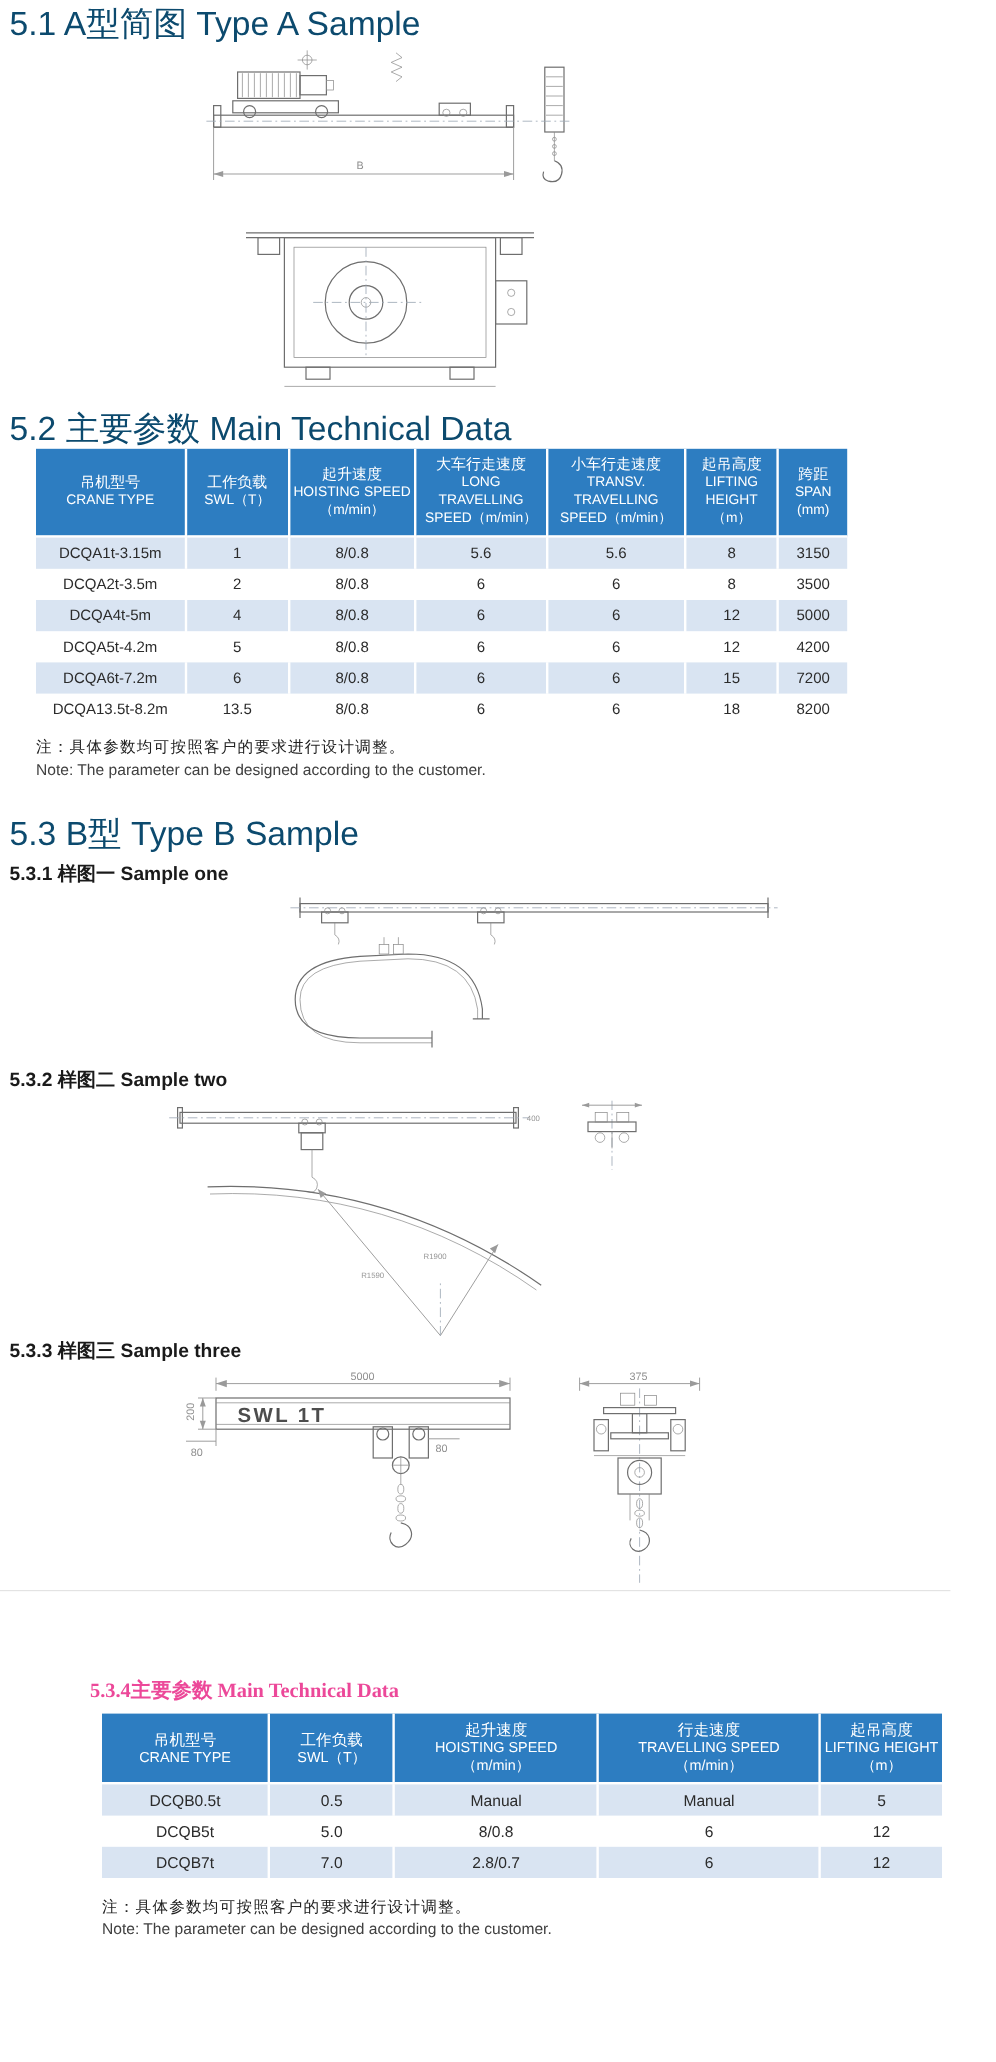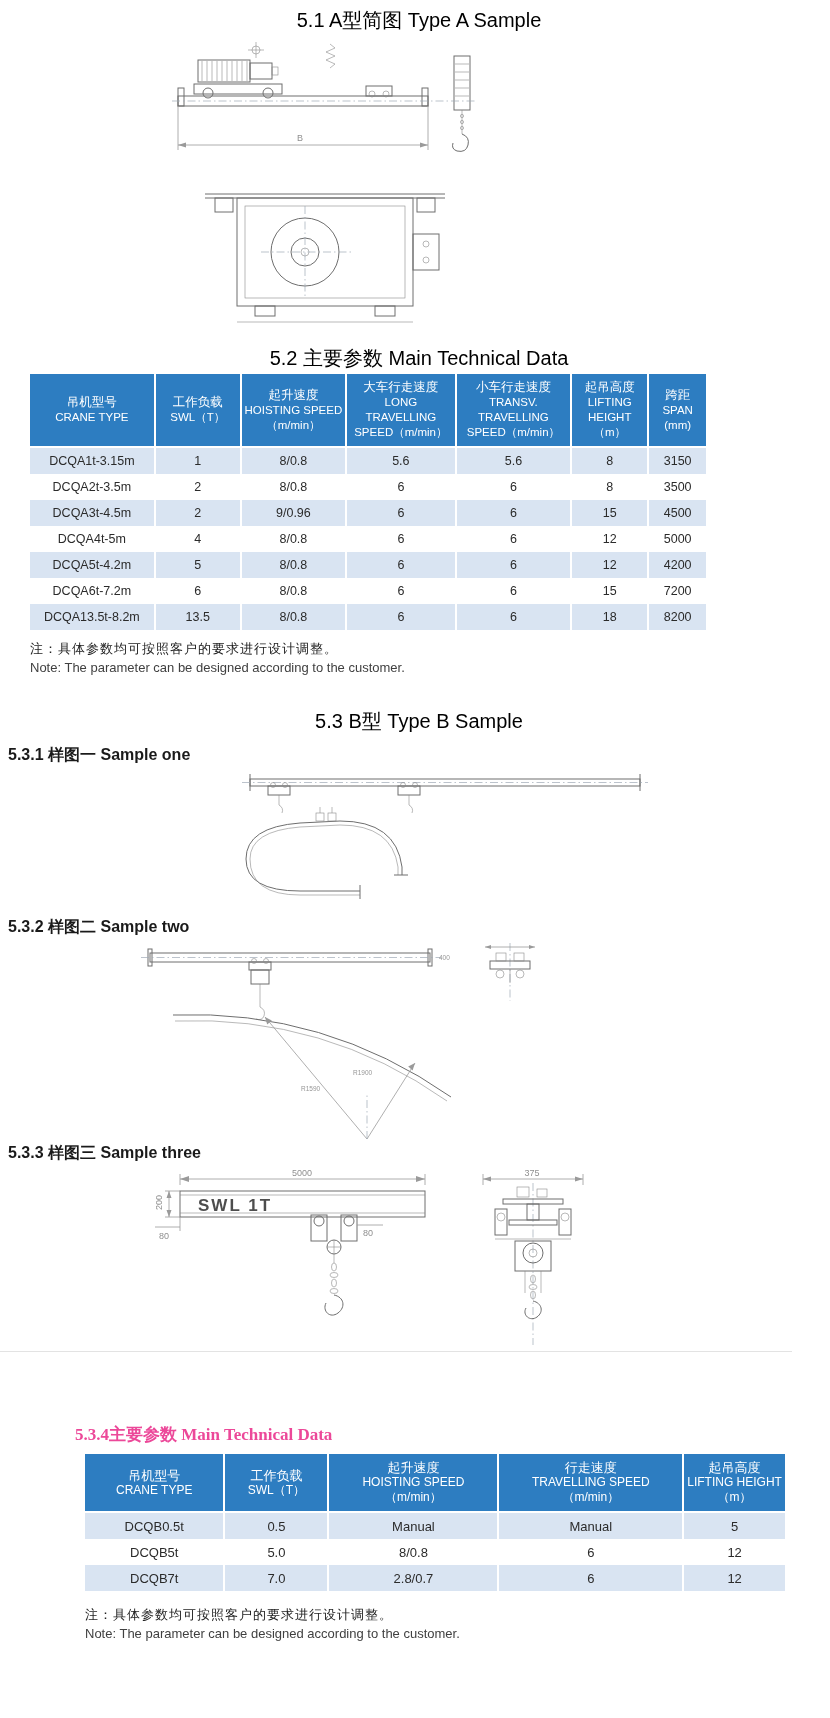--- a/index.html
+++ b/index.html
@@ -1,20 +1,20 @@
 <!DOCTYPE html>
 <html><head>
 <meta charset="utf-8">
 <style>
   html,body{margin:0;padding:0;}
   body{
     width:830px;height:1718px;background:#ffffff;position:relative;overflow:hidden;
     font-family:"Liberation Sans",sans-serif;color:#333;
   }
-  .sec-title{color:#000000;font-size:20px;font-weight:400;margin:0 0 0 8px;line-height:24px;text-align:center;}
+  .sec-title{color:#0c4a6e;font-size:28px;font-weight:400;margin:0 0 0 8px;line-height:24px;}
   .sub-title{color:#1a1a1a;font-size:16px;font-weight:700;margin:0 0 0 8px;line-height:20px;}
   .serif-title{font-family:"Liberation Serif",serif;font-size:17px;color:#ec4899;margin:0 0 0 75px;line-height:22px;}
 
   svg{display:block;}
   .ln{stroke:#6e6e6e;stroke-width:1;fill:none;}
   .lnt{stroke:#8a8a8a;stroke-width:.6;fill:none;}
   .cl{stroke:#9fa9b6;stroke-width:.7;fill:none;stroke-dasharray:8 3 1.5 3;}
   .dim{stroke:#9a9a9a;stroke-width:.8;fill:none;}
   .dimtxt{fill:#8f8f8f;font-size:9px;font-family:"Liberation Sans",sans-serif;}
   .dimtxt-s{fill:#969696;font-size:6.5px;font-family:"Liberation Sans",sans-serif;}
@@ -161,29 +161,20 @@
         <td>3150</td>
       </tr>
       <tr>
         <td>DCQA2t-3.5m</td>
         <td>2</td>
         <td>8/0.8</td>
         <td>6</td>
         <td>6</td>
         <td>8</td>
         <td>3500</td>
-      </tr>
-      <tr>
-        <td>DCQA3t-4.5m</td>
-        <td>2</td>
-        <td>9/0.96</td>
-        <td>6</td>
-        <td>6</td>
-        <td>15</td>
-        <td>4500</td>
       </tr>
       <tr>
         <td>DCQA4t-5m</td>
         <td>4</td>
         <td>8/0.8</td>
         <td>6</td>
         <td>6</td>
         <td>12</td>
         <td>5000</td>
       </tr>

